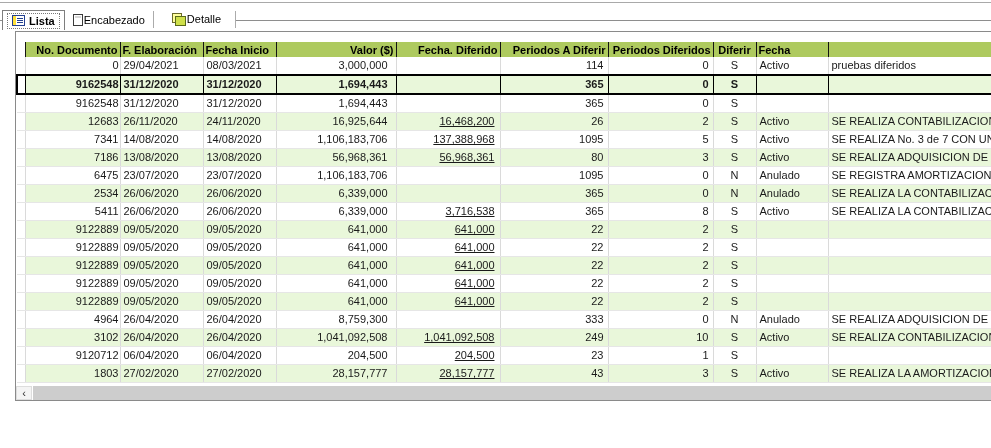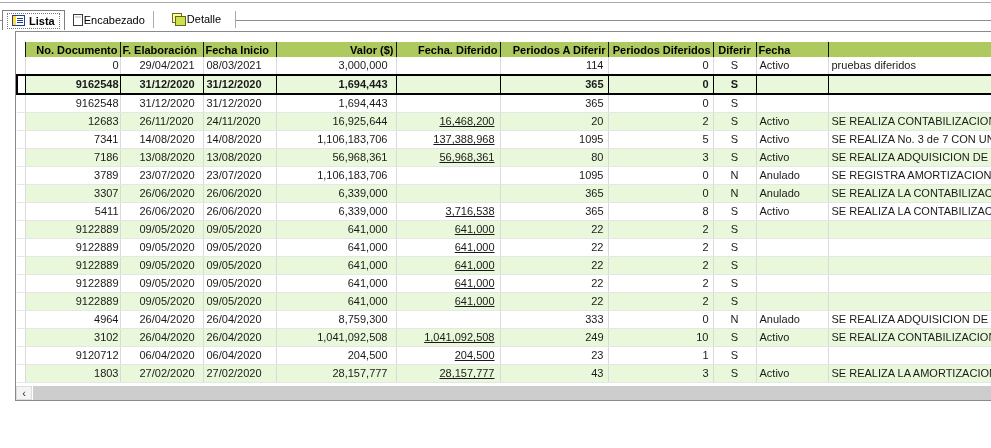--- a/index.html
+++ b/index.html
@@ -47,21 +47,21 @@
     white-space:nowrap;overflow:hidden;background:#fff;
   }
   .grid td.gutter{border-left:none;background:#fff;}
   .grid tr.alt td:not(.gutter){background:#e9f7da;}
   .grid tr.selected td{font-weight:bold;border-top:2px solid #000;border-bottom:2px solid #000;border-left-color:#000;}
   .grid tr.selected td.gutter{border-left:2px solid #000;}
   .grid .right{text-align:right;}
   .grid .left{text-align:left;}
   .grid .center{text-align:center;}
   .grid td.no_documento{padding-right:1px;}
-  .grid td.f_elaboracion{padding-left:19px;}
+  .grid td.f_elaboracion{padding-left:3px;}
   .grid td.valor{padding-right:8px;}
   .grid td.acum_diferido{padding-right:5px;text-decoration:underline;}
   .grid td.periodos_a_diferir{padding-right:4px;}
   .grid td.periodos_diferidos{padding-right:4px;}
   
   .hscroll{position:absolute;left:0;bottom:0;height:14px;width:1011px;display:flex;background:#fff;}
   .hs-btn{width:16px;box-sizing:border-box;background:#f4f4f4;border:1px solid #dddddd;
     font-size:11px;line-height:12px;text-align:center;color:#333;cursor:default;}
   .hs-track{flex:1;background:#cdcdcd;margin-left:1px;}
 </style>
@@ -170,21 +170,21 @@
           <td class="estado left"></td>
           <td class="observaciones left"></td>
         </tr>
         <tr class="alt">
           <td class="gutter left gutter"></td>
           <td class="no_documento right">12683</td>
           <td class="f_elaboracion left">26/11/2020</td>
           <td class="fecha_inicio left">24/11/2020</td>
           <td class="valor right">16,925,644</td>
           <td class="acum_diferido right">16,468,200</td>
-          <td class="periodos_a_diferir right">20</td>
+          <td class="periodos_a_diferir right">26</td>
           <td class="periodos_diferidos right">2</td>
           <td class="diferir center">S</td>
           <td class="estado left">Activo</td>
           <td class="observaciones left">SE REALIZA CONTABILIZACION</td>
         </tr>
         <tr>
           <td class="gutter left gutter"></td>
           <td class="no_documento right">7341</td>
           <td class="f_elaboracion left">14/08/2020</td>
           <td class="fecha_inicio left">14/08/2020</td>
@@ -204,34 +204,34 @@
           <td class="valor right">56,968,361</td>
           <td class="acum_diferido right">56,968,361</td>
           <td class="periodos_a_diferir right">80</td>
           <td class="periodos_diferidos right">3</td>
           <td class="diferir center">S</td>
           <td class="estado left">Activo</td>
           <td class="observaciones left">SE REALIZA ADQUISICION DE S</td>
         </tr>
         <tr>
           <td class="gutter left gutter"></td>
-          <td class="no_documento right">3789</td>
+          <td class="no_documento right">6475</td>
           <td class="f_elaboracion left">23/07/2020</td>
           <td class="fecha_inicio left">23/07/2020</td>
           <td class="valor right">1,106,183,706</td>
           <td class="acum_diferido right"></td>
           <td class="periodos_a_diferir right">1095</td>
           <td class="periodos_diferidos right">0</td>
           <td class="diferir center">N</td>
           <td class="estado left">Anulado</td>
           <td class="observaciones left">SE REGISTRA AMORTIZACION I</td>
         </tr>
         <tr class="alt">
           <td class="gutter left gutter"></td>
-          <td class="no_documento right">3307</td>
+          <td class="no_documento right">2534</td>
           <td class="f_elaboracion left">26/06/2020</td>
           <td class="fecha_inicio left">26/06/2020</td>
           <td class="valor right">6,339,000</td>
           <td class="acum_diferido right"></td>
           <td class="periodos_a_diferir right">365</td>
           <td class="periodos_diferidos right">0</td>
           <td class="diferir center">N</td>
           <td class="estado left">Anulado</td>
           <td class="observaciones left">SE REALIZA LA CONTABILIZACIO</td>
         </tr>

